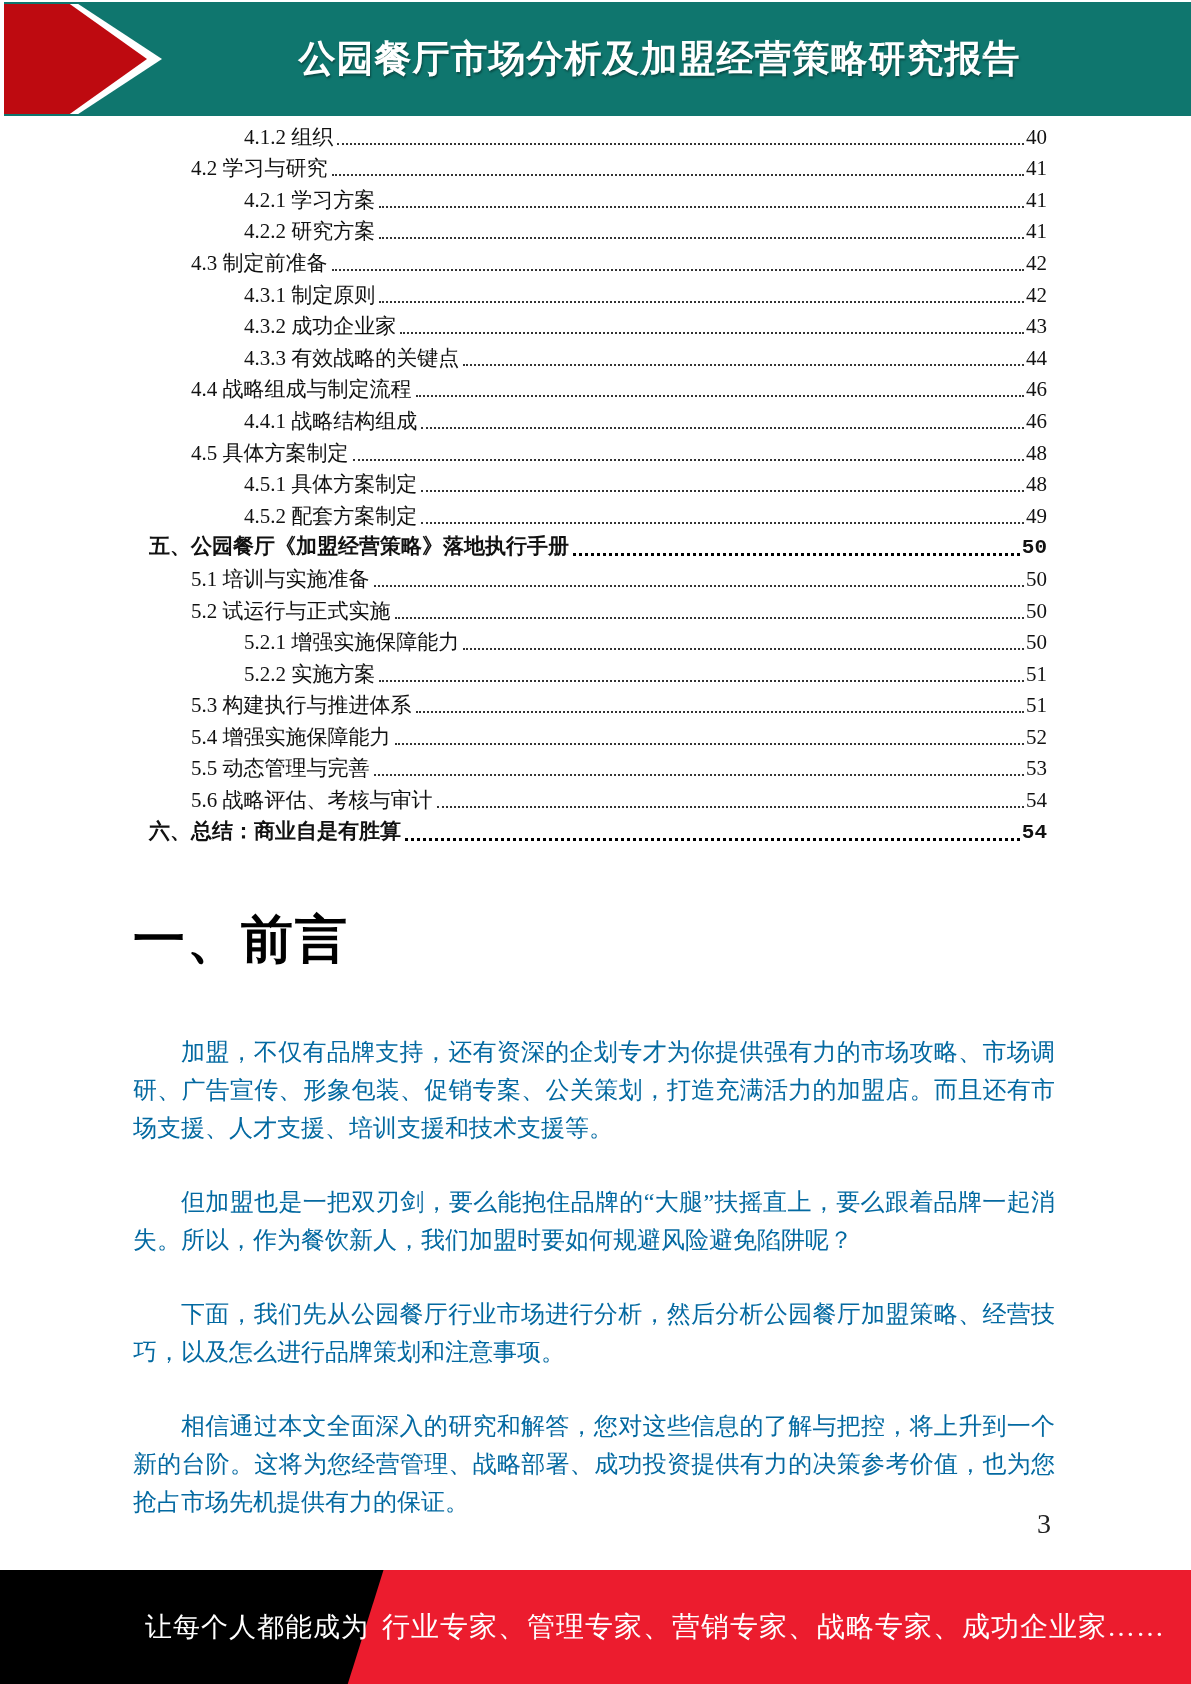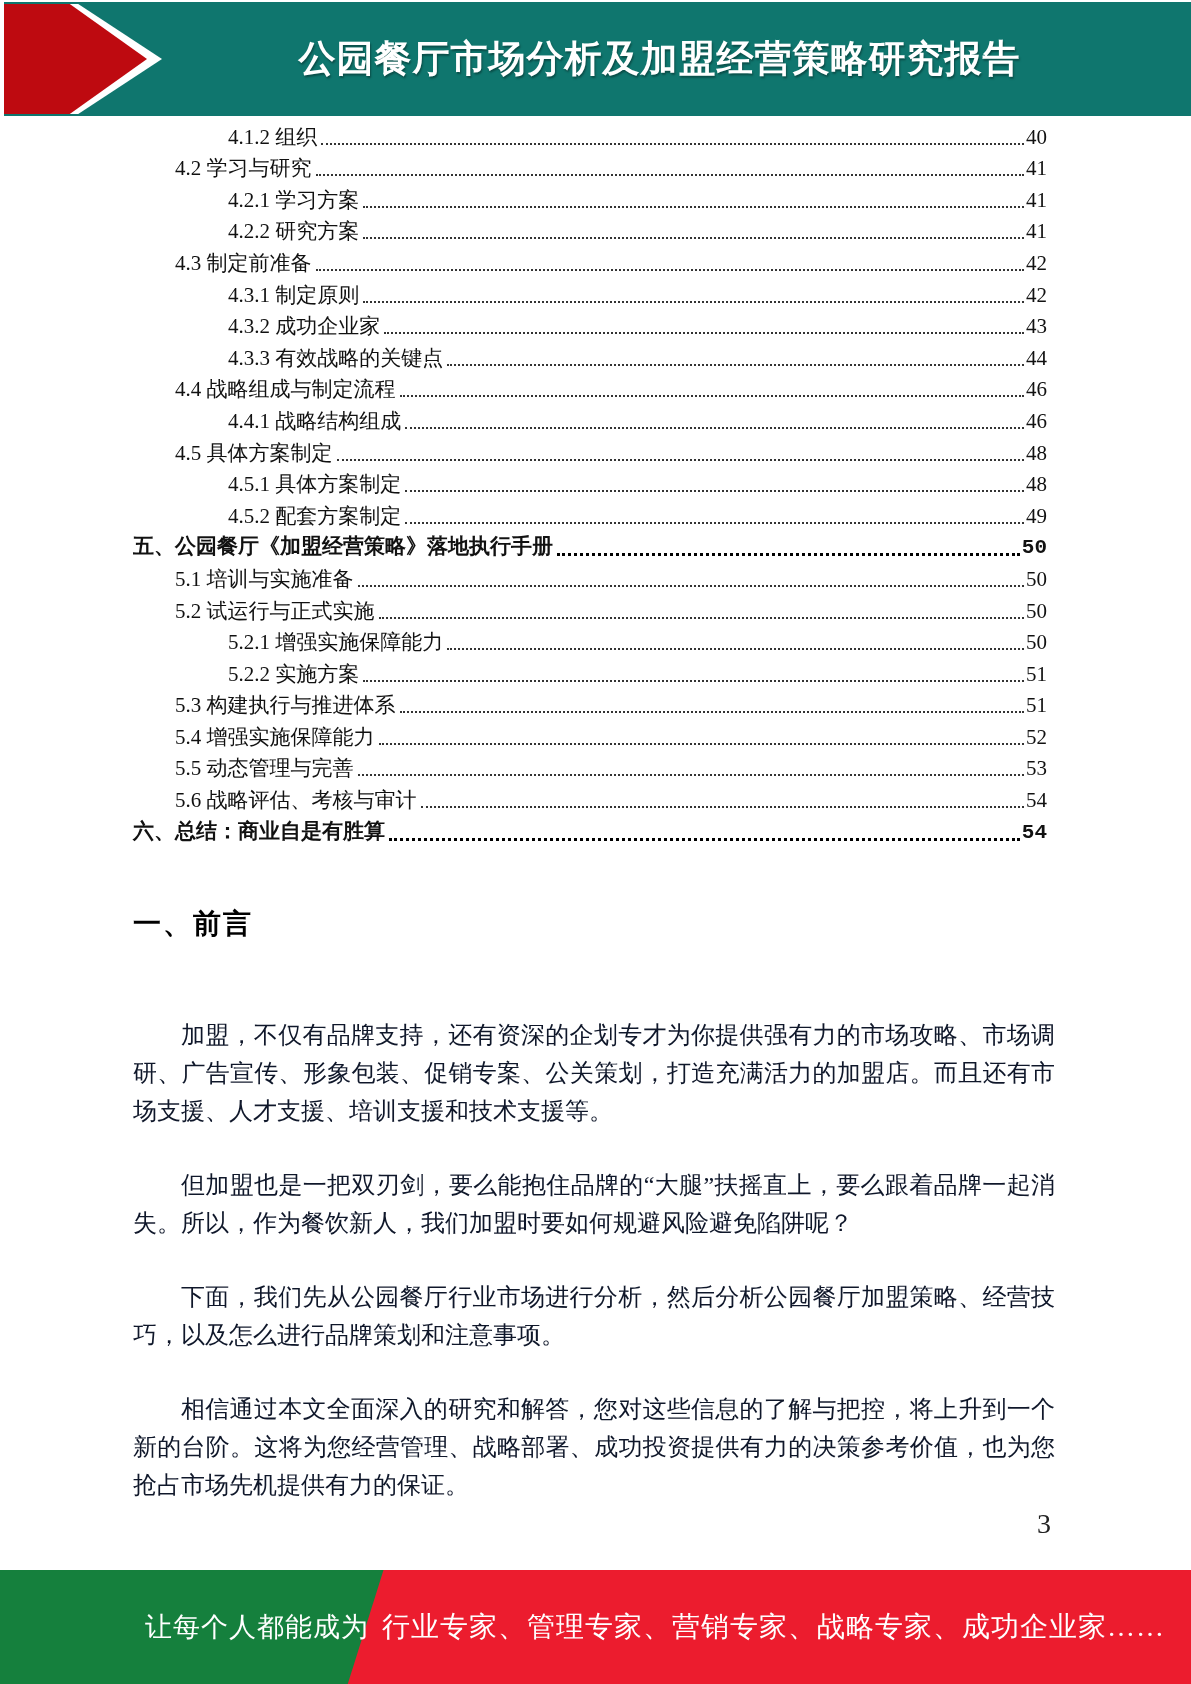--- a/index.html
+++ b/index.html
@@ -27,61 +27,61 @@
     background:#ffffff;
     clip-path:polygon(0 0, 47% 0, 100% 50%, 47% 100%, 0 100%);
   }
   .arrow-red {
     position:absolute; left:0; top:2px; width:143px; height:110px;
     background:#be0a10;
     clip-path:polygon(0 0, 46% 0, 100% 50%, 46% 100%, 0 100%);
   }
 
   
-  .toc { position:absolute; left:133px; right:144px; top:119px; }
+  .toc { position:absolute; left:149px; right:144px; top:119px; }
   .toc-row {
     display:flex; align-items:flex-end;
     height:31.6px; font-size:21px; line-height:27px;
     white-space:nowrap; cursor:pointer;
   }
   .toc-row.lv2 { padding-left:42px; }
   .toc-row.lv3 { padding-left:95px; }
   .toc-row.bold { font-weight:bold; font-family:Liberation Mono, monospace; }
   .toc-label { flex:0 0 auto; }
   .toc-dots {
     flex:1 1 auto; border-bottom:2px dotted #333;
     margin:0 2px 6px 4px; min-width:20px;
   }
   .toc-row.bold .toc-dots { border-bottom:3px dotted #000; margin-bottom:5px; }
   .toc-page { flex:0 0 auto; }
 
   
   .section-heading {
     position:absolute; left:133px; top:905px;
     font-family:"Liberation Sans", sans-serif;
-    font-size:28px; font-weight:bold; color:#000; letter-spacing:2px;
+    font-size:52px; font-weight:bold; color:#000; letter-spacing:2px;
   }
 
   
   .body-text { position:absolute; left:133px; right:136px; top:1016px; }
   .body-text p {
-    margin:0 0 36px 0; font-size:24px; line-height:38px;
-    text-indent:2em; text-align:justify; color:#0f172a;
+    margin:17px 0 36px 0; font-size:24px; line-height:38px;
+    text-indent:2em; text-align:justify; color:#0369a1;
   }
 
   
   .page-number {
     position:absolute; top:1508px; right:140px;
     font-size:28px; color:#222;
   }
 
   
   .footer {
     position:absolute; left:0; right:0; bottom:0; height:114px;
-    background:#15803d;
+    background:#000000;
   }
   .footer-red {
     position:absolute; inset:0; background:#ec1c2e;
     clip-path:polygon(32.2% 0, 100% 0, 100% 100%, 29.2% 100%);
   }
   .footer-left {
     position:absolute; left:145px; top:0; height:100%;
     display:flex; align-items:center;
     color:#ffffff; font-size:27px; letter-spacing:1px; z-index:2;
   }

